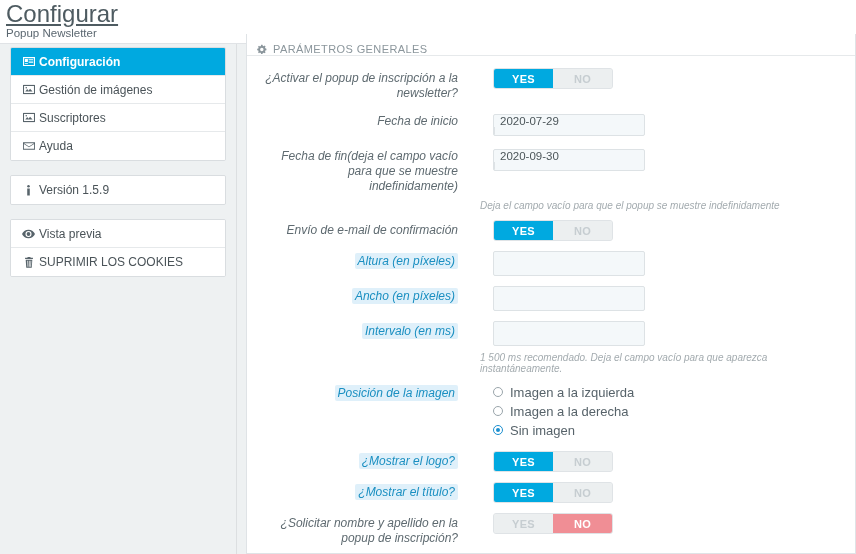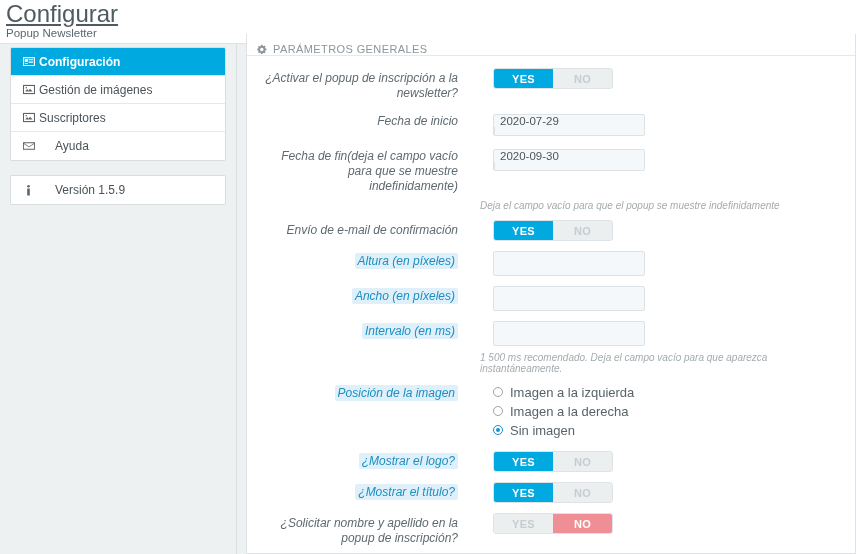--- a/index.html
+++ b/index.html
@@ -69,21 +69,21 @@
     display: flex;
     align-items: center;
     height: 28px;
     padding: 0 10px;
     font-size: 12px;
     color: #4a5358;
     border-bottom: 1px solid #e6e9eb;
     background: #ffffff;
     white-space: nowrap;
   }
-  .nav-item:last-child { border-bottom: none; gap: 16px; }
+  .nav-item:last-child { border-bottom: none; }
   .nav-item.active {
     background: #00a9e0;
     color: #ffffff;
     font-weight: bold;
   }
   .nav-item .ic {
     width: 15px;
     margin-right: 3px;
     display: inline-flex;
     align-items: center;
@@ -313,20 +313,38 @@
         </div>
         <div class="nav-group">
           <div class="nav-item">
             <span class="ic">
               <svg width="7" height="11" viewBox="0 0 6 12">
                 <circle cx="3" cy="1.4" r="1.4"></circle>
                 <path d="M1.6 3.8h2.8v7.6H1.6z"></path>
               </svg>
             </span>
             <span>Versión 1.5.9</span>
+          </div>
+        </div>
+        <div class="nav-group">
+          <div class="nav-item">
+            <span class="ic">
+              <svg width="13" height="10" viewBox="0 0 18 12">
+                <path d="M9 0C4.6 0 1.2 3 0 6c1.2 3 4.6 6 9 6s7.8-3 9-6c-1.2-3-4.6-6-9-6zm0 10.2A4.2 4.2 0 1 1 9 1.8a4.2 4.2 0 0 1 0 8.4zM9 3.4A2.6 2.6 0 1 0 9 8.6 2.6 2.6 0 0 0 9 3.4z"></path>
+              </svg>
+            </span>
+            <span>Vista previa</span>
+          </div>
+          <div class="nav-item">
+            <span class="ic">
+              <svg width="10" height="11" viewBox="0 0 12 14">
+                <path d="M4.4 0h3.2l.6 1.1H11V2.4H1V1.1h2.8L4.4 0zM1.8 3.4h8.4l-.7 10.2H2.5L1.8 3.4zm2.1 1.3l.3 7.6h.9l-.3-7.6h-.9zm2 0v7.6h.9V4.7h-.9zm2.1 0l-.3 7.6h.9l.3-7.6h-.9z"></path>
+              </svg>
+            </span>
+            <span>SUPRIMIR LOS COOKIES</span>
           </div>
         </div>
       </div>
 
     <div class="panel">
       <div class="panel-head">
         <span class="ic">
           <svg width="11" height="11" viewBox="0 0 16 16">
               <path d="M6 0l.4 1.6 1.3.5 1.4-.9 1.4 1.4-.9 1.4.5 1.3L11.7 6v2l-1.6.4-.5 1.3.9 1.4-1.4 1.4-1.4-.9-1.3.5L6 13.7H4L3.6 12l-1.3-.5-1.4.9L-.5 11l.9-1.4L-.1 8.3-1.7 8V6l1.6-.4.5-1.3L-.5 3 .9 1.6l1.4.9 1.3-.5L4 0h2zM5 4.5A2.5 2.5 0 1 0 5 9.5a2.5 2.5 0 0 0 0-5z" transform="translate(2 1)"></path>
             </svg>

